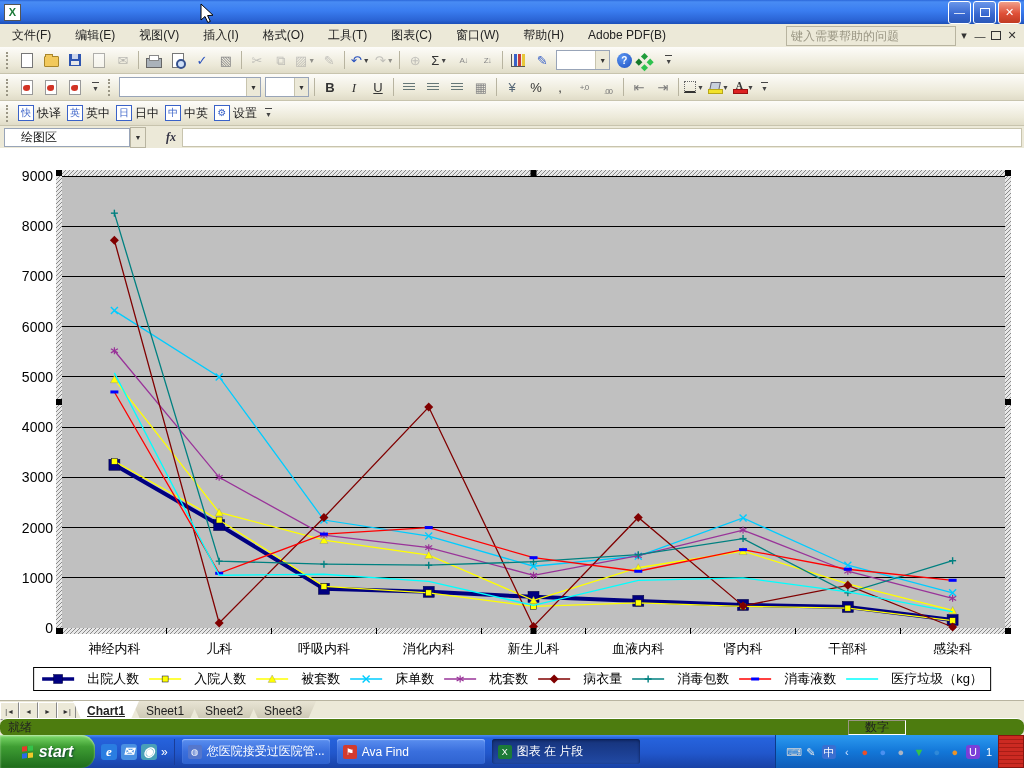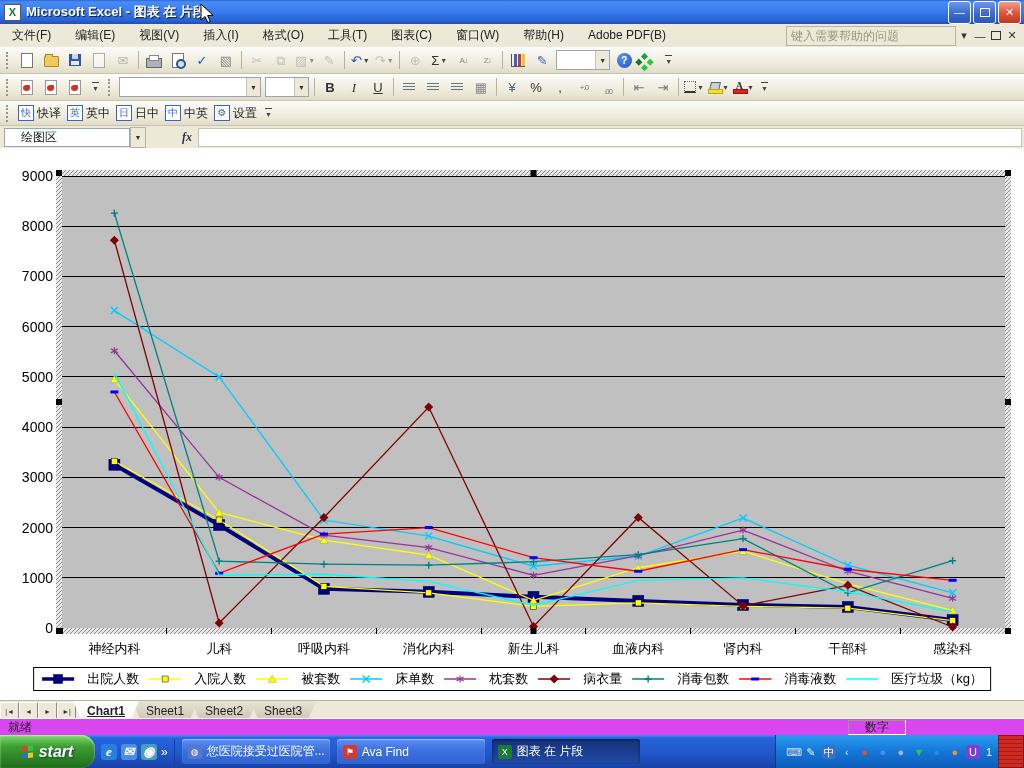--- a/index.html
+++ b/index.html
@@ -85,43 +85,43 @@
     font-size:10px;line-height:14px;text-align:center;margin-right:3px;}
   .klabel{font-size:12px;color:#222;}
 
   
   #formulabar{left:0;top:126px;width:1024px;height:22px;background:#ECE9D8;border-bottom:1px solid #b8b4a0;
     display:flex;align-items:center;}
   #namebox{width:104px;height:17px;background:#fff;border:1px solid #98a4b8;padding:0 4px 0 16px;
     font-size:12px;line-height:17px;color:#111;}
   #namedrop{width:14px;height:19px;background:#ece9d8;border:1px solid #b8b4a0;display:flex;align-items:center;
     justify-content:center;font-size:7px;color:#333;}
-  #fxbtn{margin-left:30px;font:italic bold 12px "Liberation Serif",serif;color:#334;padding:0 6px;}
+  #fxbtn{margin-left:14px;font:italic bold 12px "Liberation Serif",serif;color:#334;padding:0 6px;}
   #fmlinput{flex:1;height:17px;background:#fff;border:1px solid #c8c4ae;margin-right:2px;}
 
   
   #docarea{left:0;top:148px;width:1024px;height:552px;background:#fff;}
   #legend{position:absolute;top:519px;left:50%;transform:translateX(-50%);
     background:#fff;border:1px solid #000;display:flex;align-items:center;
     padding:2px 7px;gap:9px;white-space:nowrap;}
   .lgitem{display:flex;align-items:center;gap:12px;font-size:13px;color:#000;}
 
   
   #tabbar{left:0;top:700px;width:1024px;height:18px;background:#ECE9D8;border-top:1px solid #b8b4a0;
     display:flex;align-items:flex-start;text-align:center;}
   .navbtn{width:17px;height:16px;background:#ece9d8;border:1px solid #fff;border-right-color:#888;
     border-bottom-color:#888;font-size:7px;color:#333;display:flex;align-items:center;justify-content:center;margin-top:1px;}
   .sheettab{height:17px;padding:1px 14px 0 14px;margin-left:-7px;font-size:12px;color:#222;
     clip-path:polygon(0 0,100% 0,calc(100% - 8px) 100%,8px 100%);
     background:linear-gradient(180deg,#e8e4d4,#cdc8b4);display:flex;align-items:center;}
   .sheettab.active{background:#fff;font-weight:bold;text-decoration:underline;z-index:2;}
 
   
-  #statusbar{left:0;top:718px;width:1024px;height:17px;background:#d946ef;border-top:1px solid #fff;
-    display:flex;align-items:center;font-size:12px;color:#222;}
+  #statusbar{left:0;top:718px;width:1024px;height:17px;background:#4d7c0f;border-top:1px solid #fff;
+    display:flex;align-items:center;font-size:12px;color:#222;border-radius:7px;}
   #statusbar .ready{padding-left:8px;}
   #numlock{margin-left:auto;margin-right:118px;width:56px;text-align:center;border:1px solid;
     border-color:#9a9684 #fff #fff #9a9684;height:13px;line-height:13px;}
 
   
   #taskbar{left:0;top:735px;width:1024px;height:33px;
     background:linear-gradient(180deg,#4b8cf5 0%,#2663dd 9%,#2157cc 55%,#1941a5 100%);
     display:flex;align-items:center;color:#fff;}
   #startbtn{width:95px;height:33px;border-radius:0 14px 14px 0;
     background:linear-gradient(180deg,#7ddc6a 0%,#3f9e33 35%,#2d8327 70%,#1e6c1a 100%);
@@ -144,21 +144,20 @@
   .trayico{font-size:11px;line-height:14px;width:14px;height:14px;text-align:center;border-radius:3px;}
   #clock{font-size:11px;color:#fff;padding-left:2px;}
   #redseal{position:absolute;right:0;top:735px;width:26px;height:33px;
     background:repeating-linear-gradient(180deg,#cc2a22 0 3px,#a81d16 3px 4px);border:1px solid #8a140f;box-sizing:border-box;}
 </style>
 </head>
 <body>
 
 <div id="titlebar" class="abs">
   <span class="excel-ico">X</span>
-  <span class="ttl">Microsoft Excel - 图表 在 片段</span>
   <span class="winbtns">
     <span class="wbtn">—</span>
     <span class="wbtn">
         <span class="boxglyph"></span>
       </span>
     <span class="wbtn close">✕</span>
   </span>
 </div>
 
 <div id="menubar" class="abs">

